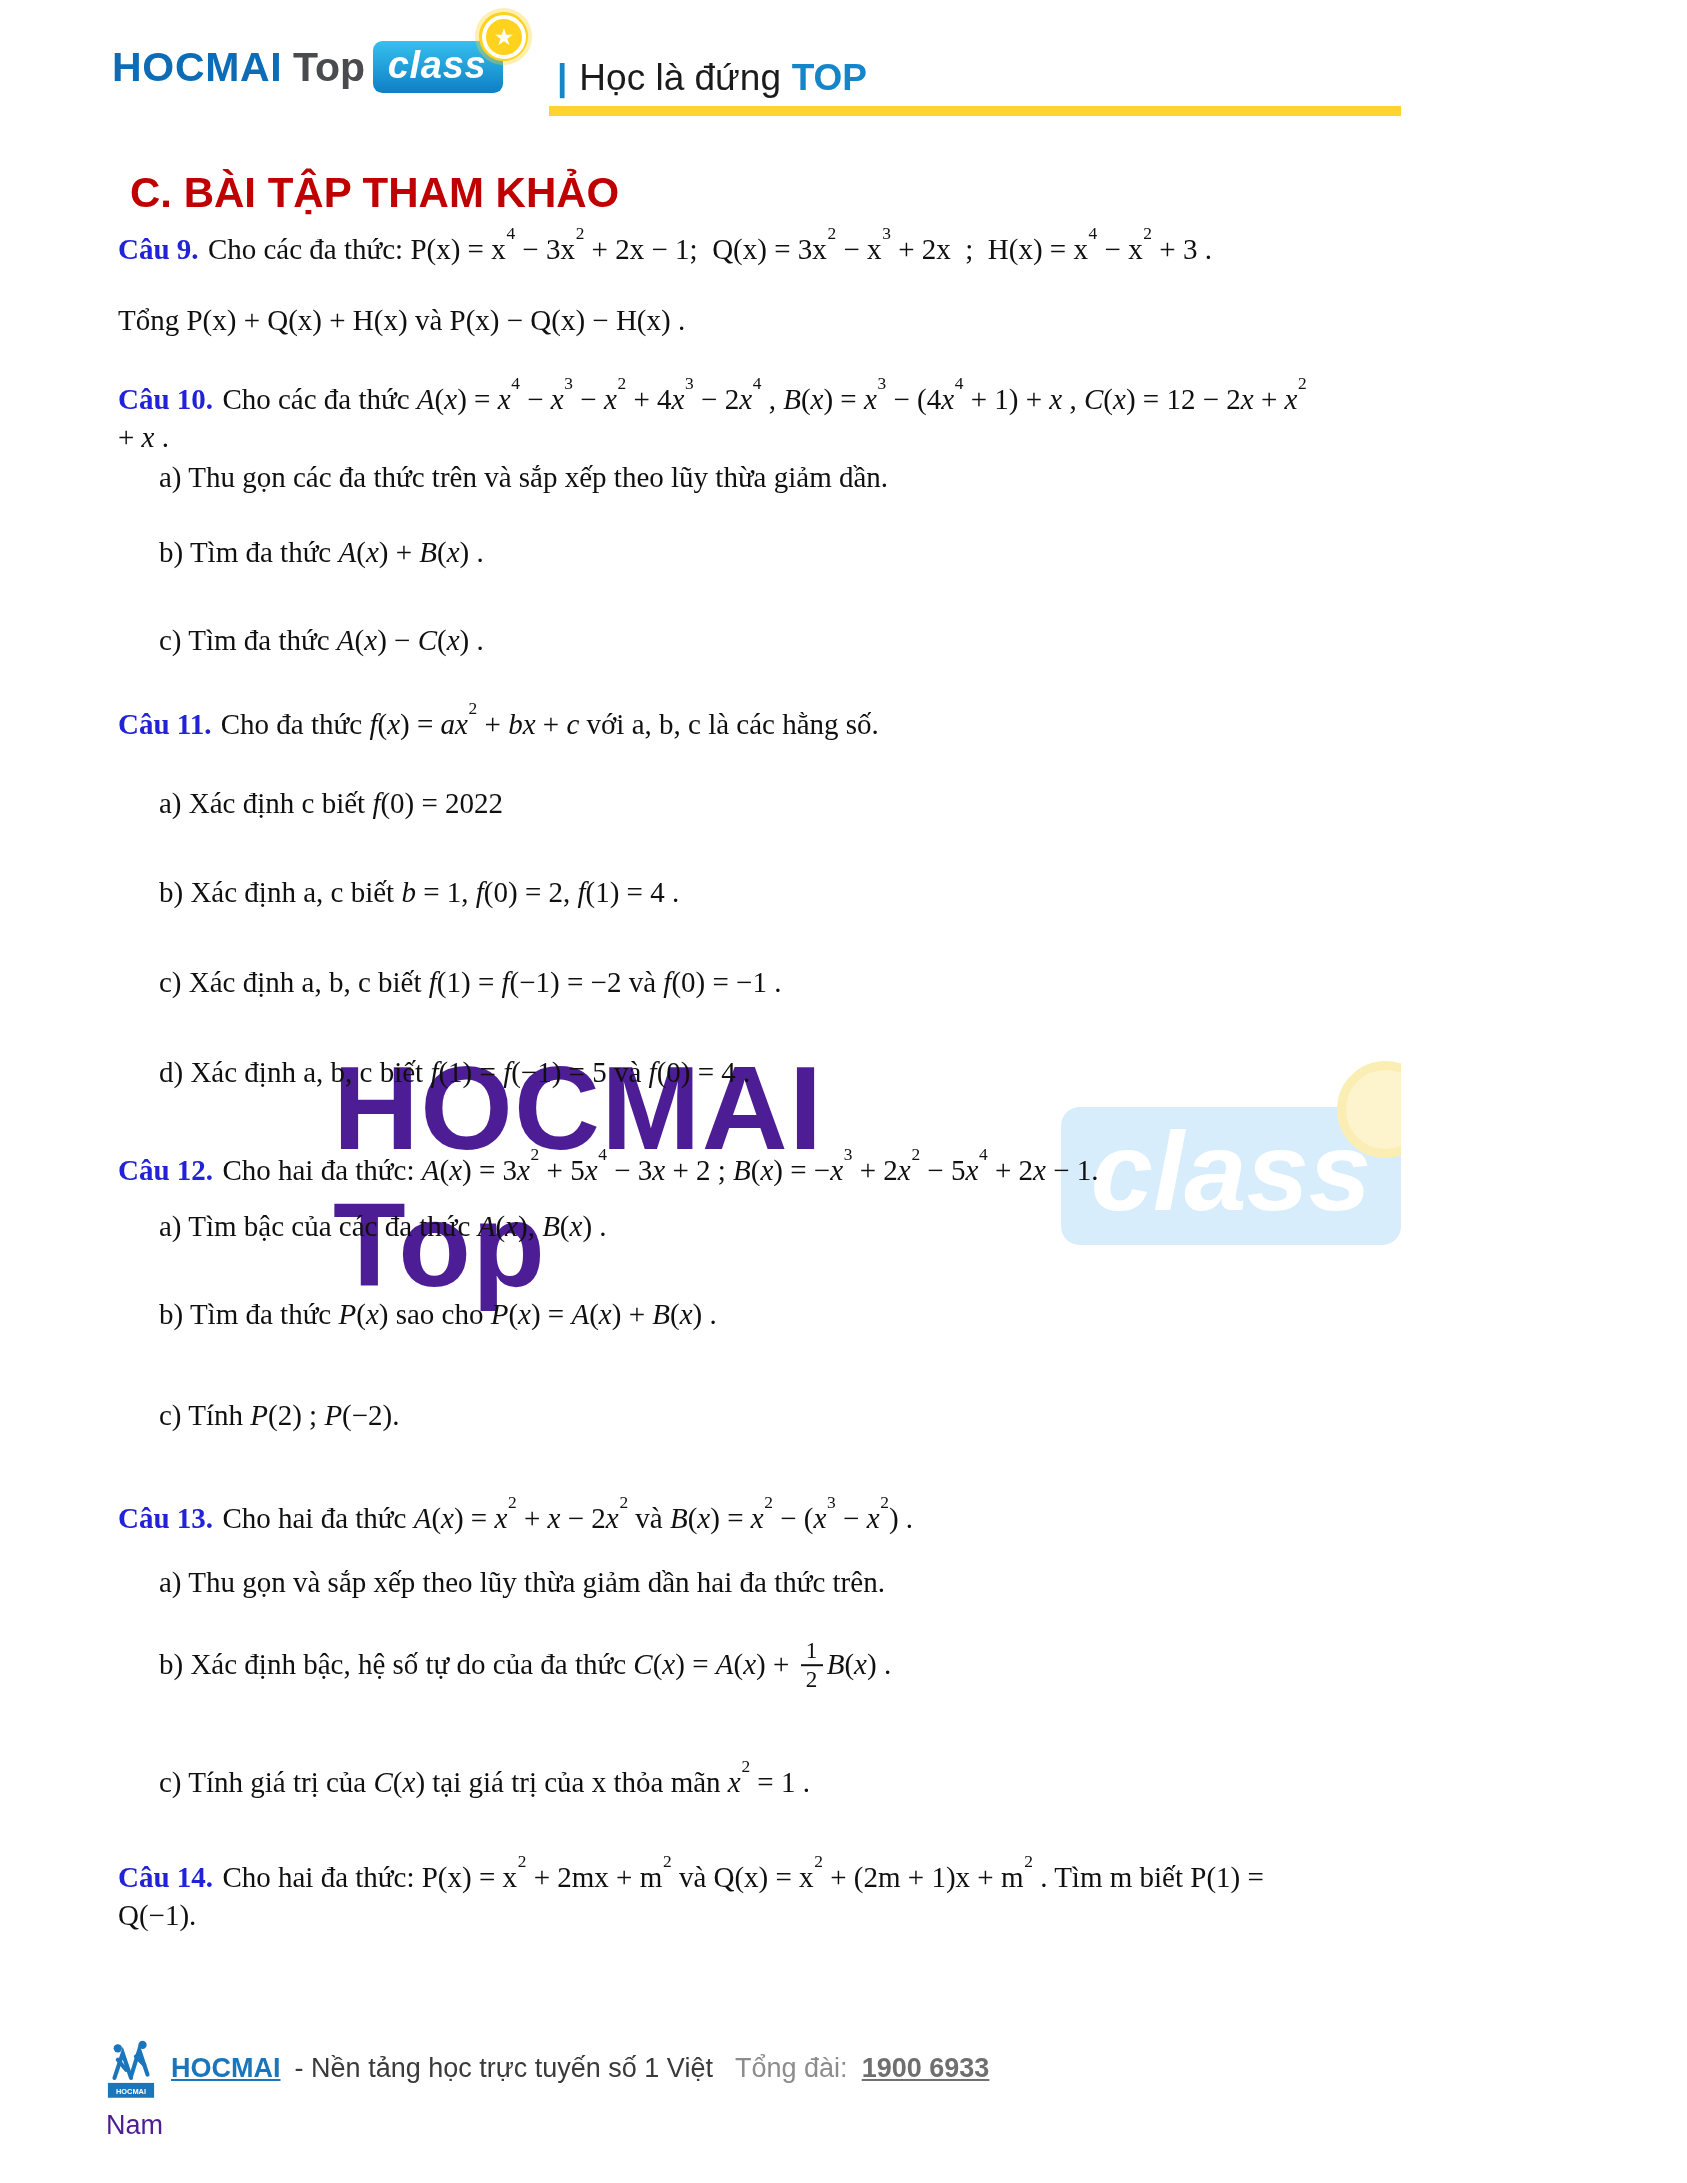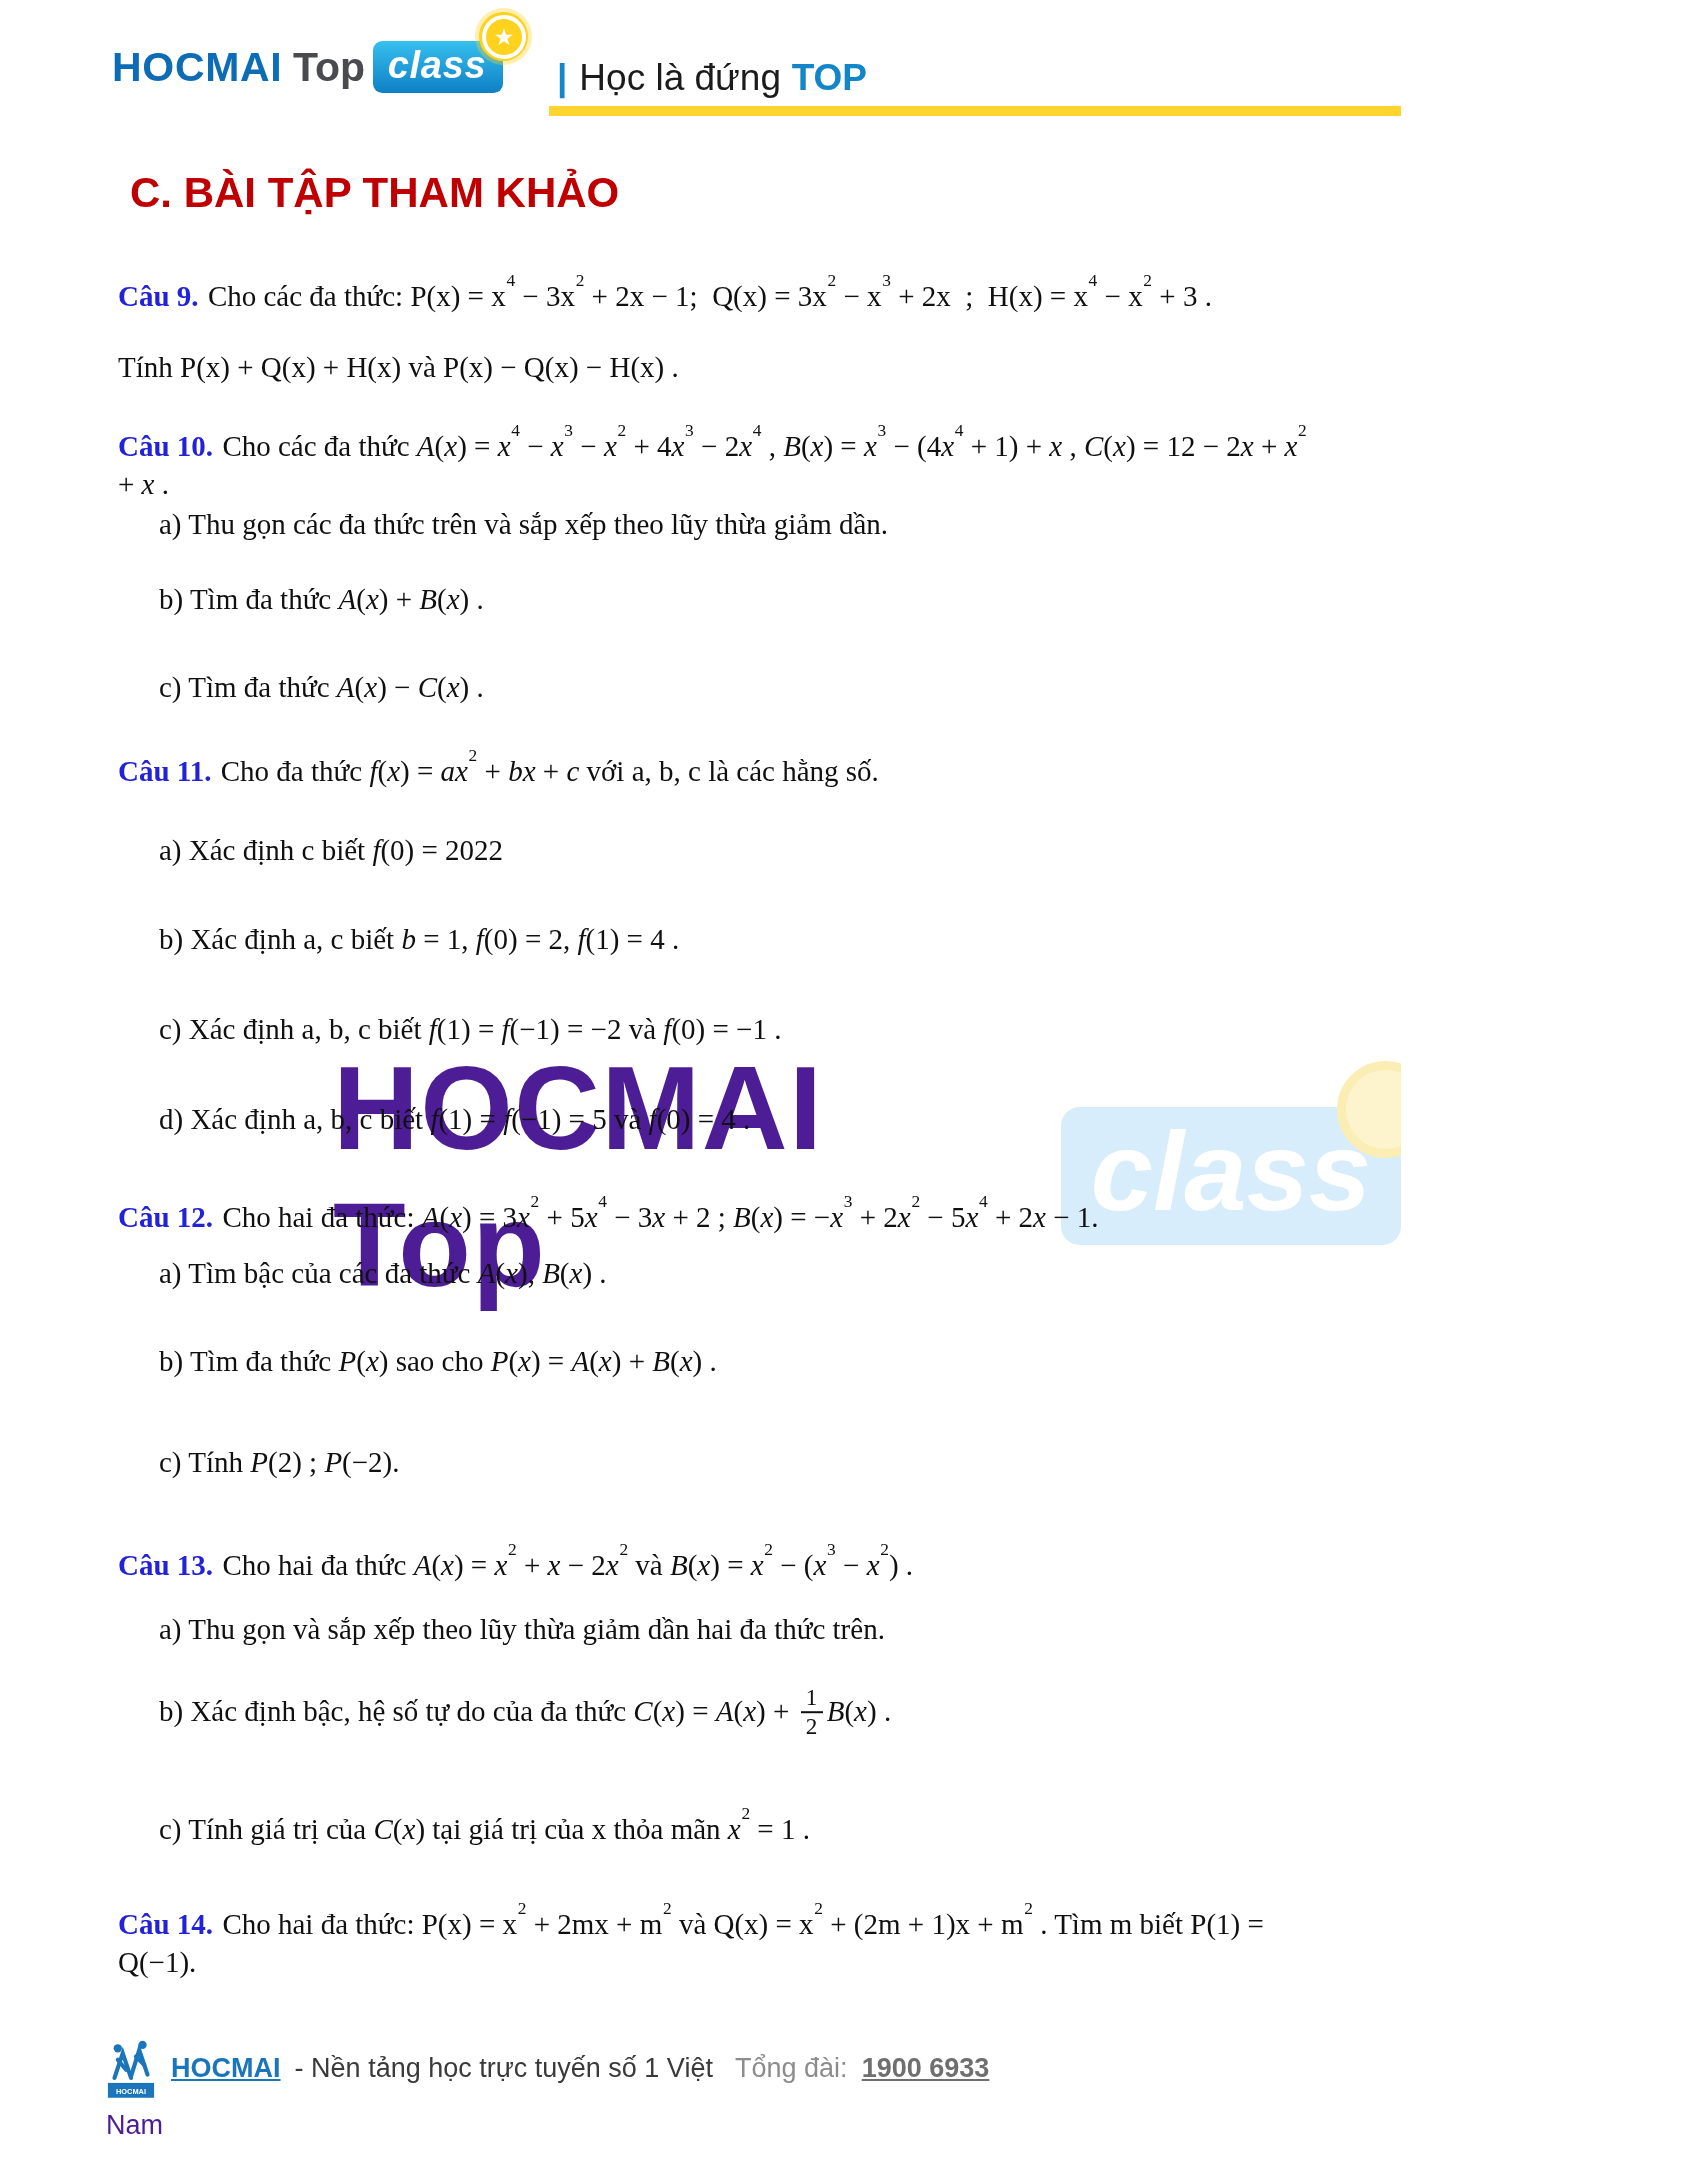--- a/index.html
+++ b/index.html
@@ -24,21 +24,21 @@
   .tagline .bar{color:#1286c9;font-weight:bold;margin-right:12px;}
   .tagline .top{color:#1286c9;font-weight:bold;margin-left:10.6px;}
   .rule{position:absolute;left:549px;top:106px;width:959px;height:10px;background:#ffd42e;z-index:3;}
 
   
   .doc-title{position:absolute;left:118px;top:157px;margin:12px;
         font-family:"Liberation Sans", sans-serif;font-weight:bold;
         font-size:42px;letter-spacing:0px;color:#c00000;z-index:2;}
 
   
-  .content{position:absolute;inset:0;z-index:2;margin-top:47px;}
+  .content{position:absolute;inset:0;z-index:2;}
   .line{position:absolute;left:118px;right:79px;font-size:29px;line-height:1.32;}
   .line.sub{left:159px;}
   .qlabel{color:#2222d8;font-weight:bold;margin-right:9.3px;}
   sup{font-size:0.60em;position:relative;top:-0.55em;line-height:0;margin-left:0.7px;}
   .frac{display:inline-flex;flex-direction:column;align-items:center;vertical-align:middle;
         line-height:1.05;font-size:0.80em;margin:0 4px;transform:translateY(-0.12em);}
   .frac .num{border-bottom:2px solid #101010;padding:0 5.3px 1.3px;}
   .frac .den{padding-top:1.3px;}
 
   
@@ -94,21 +94,21 @@
       <span class="wm-classtext">class</span>
       <span class="wm-badge"></span>
     </span>
   </div>
 
   <div class="content">
 
     <div class="line" style="top:230px">
       <span class="qlabel">Câu 9.</span><span>Cho các đa thức:  P(x) = x<sup>4</sup> − 3x<sup>2</sup> + 2x − 1;&nbsp;  Q(x) = 3x<sup>2</sup> − x<sup>3</sup> + 2x&nbsp; ;&nbsp; H(x) = x<sup>4</sup> − x<sup>2</sup> + 3 .</span>
     </div>
-    <div class="line" style="top:301px">Tính  P(x) + Q(x) + H(x)  và  P(x) − Q(x) − H(x) .</div>
+    <div class="line" style="top:301px">Tổng  P(x) + Q(x) + H(x)  và  P(x) − Q(x) − H(x) .</div>
 
     <div class="line" style="top:380px">
       <span class="qlabel">Câu 10.</span><span>Cho các đa thức  <i>A</i>(<i>x</i>) = <i>x</i><sup>4</sup> − <i>x</i><sup>3</sup> − <i>x</i><sup>2</sup> + 4<i>x</i><sup>3</sup> − 2<i>x</i><sup>4</sup> ,  <i>B</i>(<i>x</i>) = <i>x</i><sup>3</sup> − (4<i>x</i><sup>4</sup> + 1) + <i>x</i> , <i>C</i>(<i>x</i>) = 12 − 2<i>x</i> + <i>x</i><sup>2</sup> + <i>x</i> .</span>
     </div>
     <div class="line sub" style="top:458px">a) Thu gọn các đa thức trên và sắp xếp theo lũy thừa giảm dần.</div>
     <div class="line sub" style="top:621px">c) Tìm đa thức  <i>A</i>(<i>x</i>) − <i>C</i>(<i>x</i>) .</div>
     <div class="line sub" style="top:533px">b) Tìm đa thức  <i>A</i>(<i>x</i>) + <i>B</i>(<i>x</i>) .</div>
 
     <div class="line" style="top:705px">
       <span class="qlabel">Câu 11.</span><span>Cho đa thức  <i>f</i>(<i>x</i>) = <i>ax</i><sup>2</sup> + <i>bx</i> + <i>c</i>  với a, b, c là các hằng số.</span>

